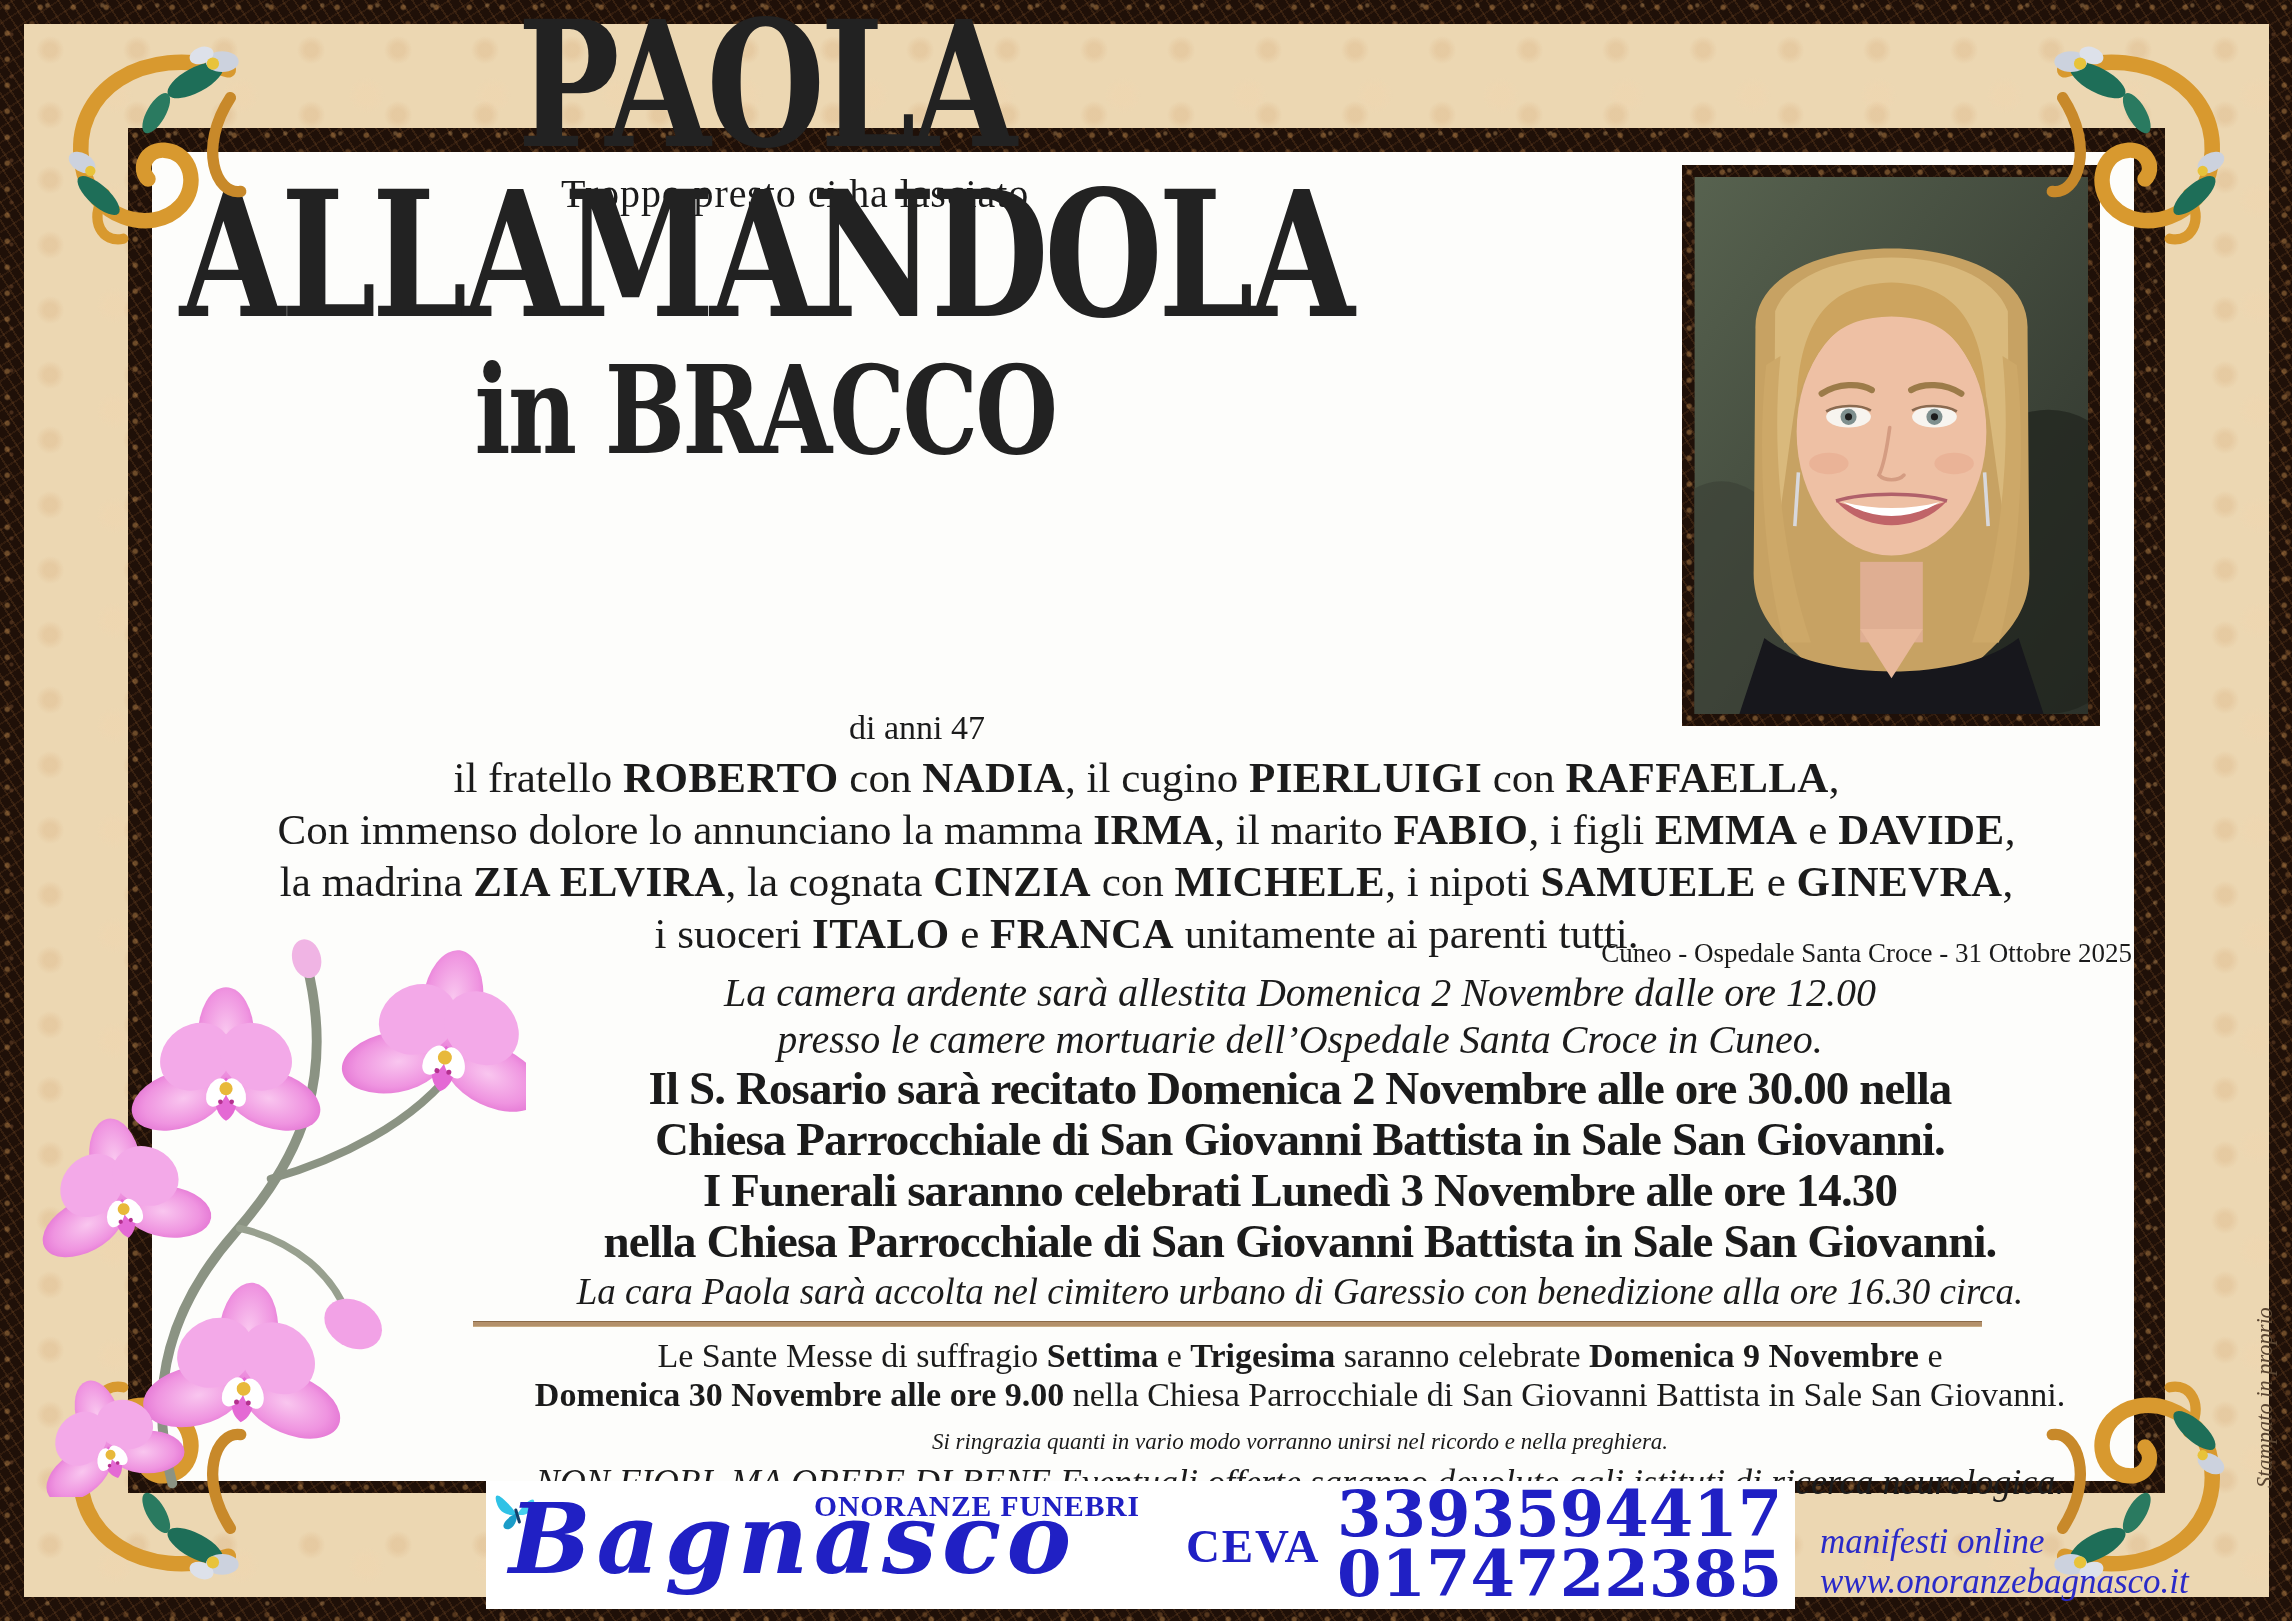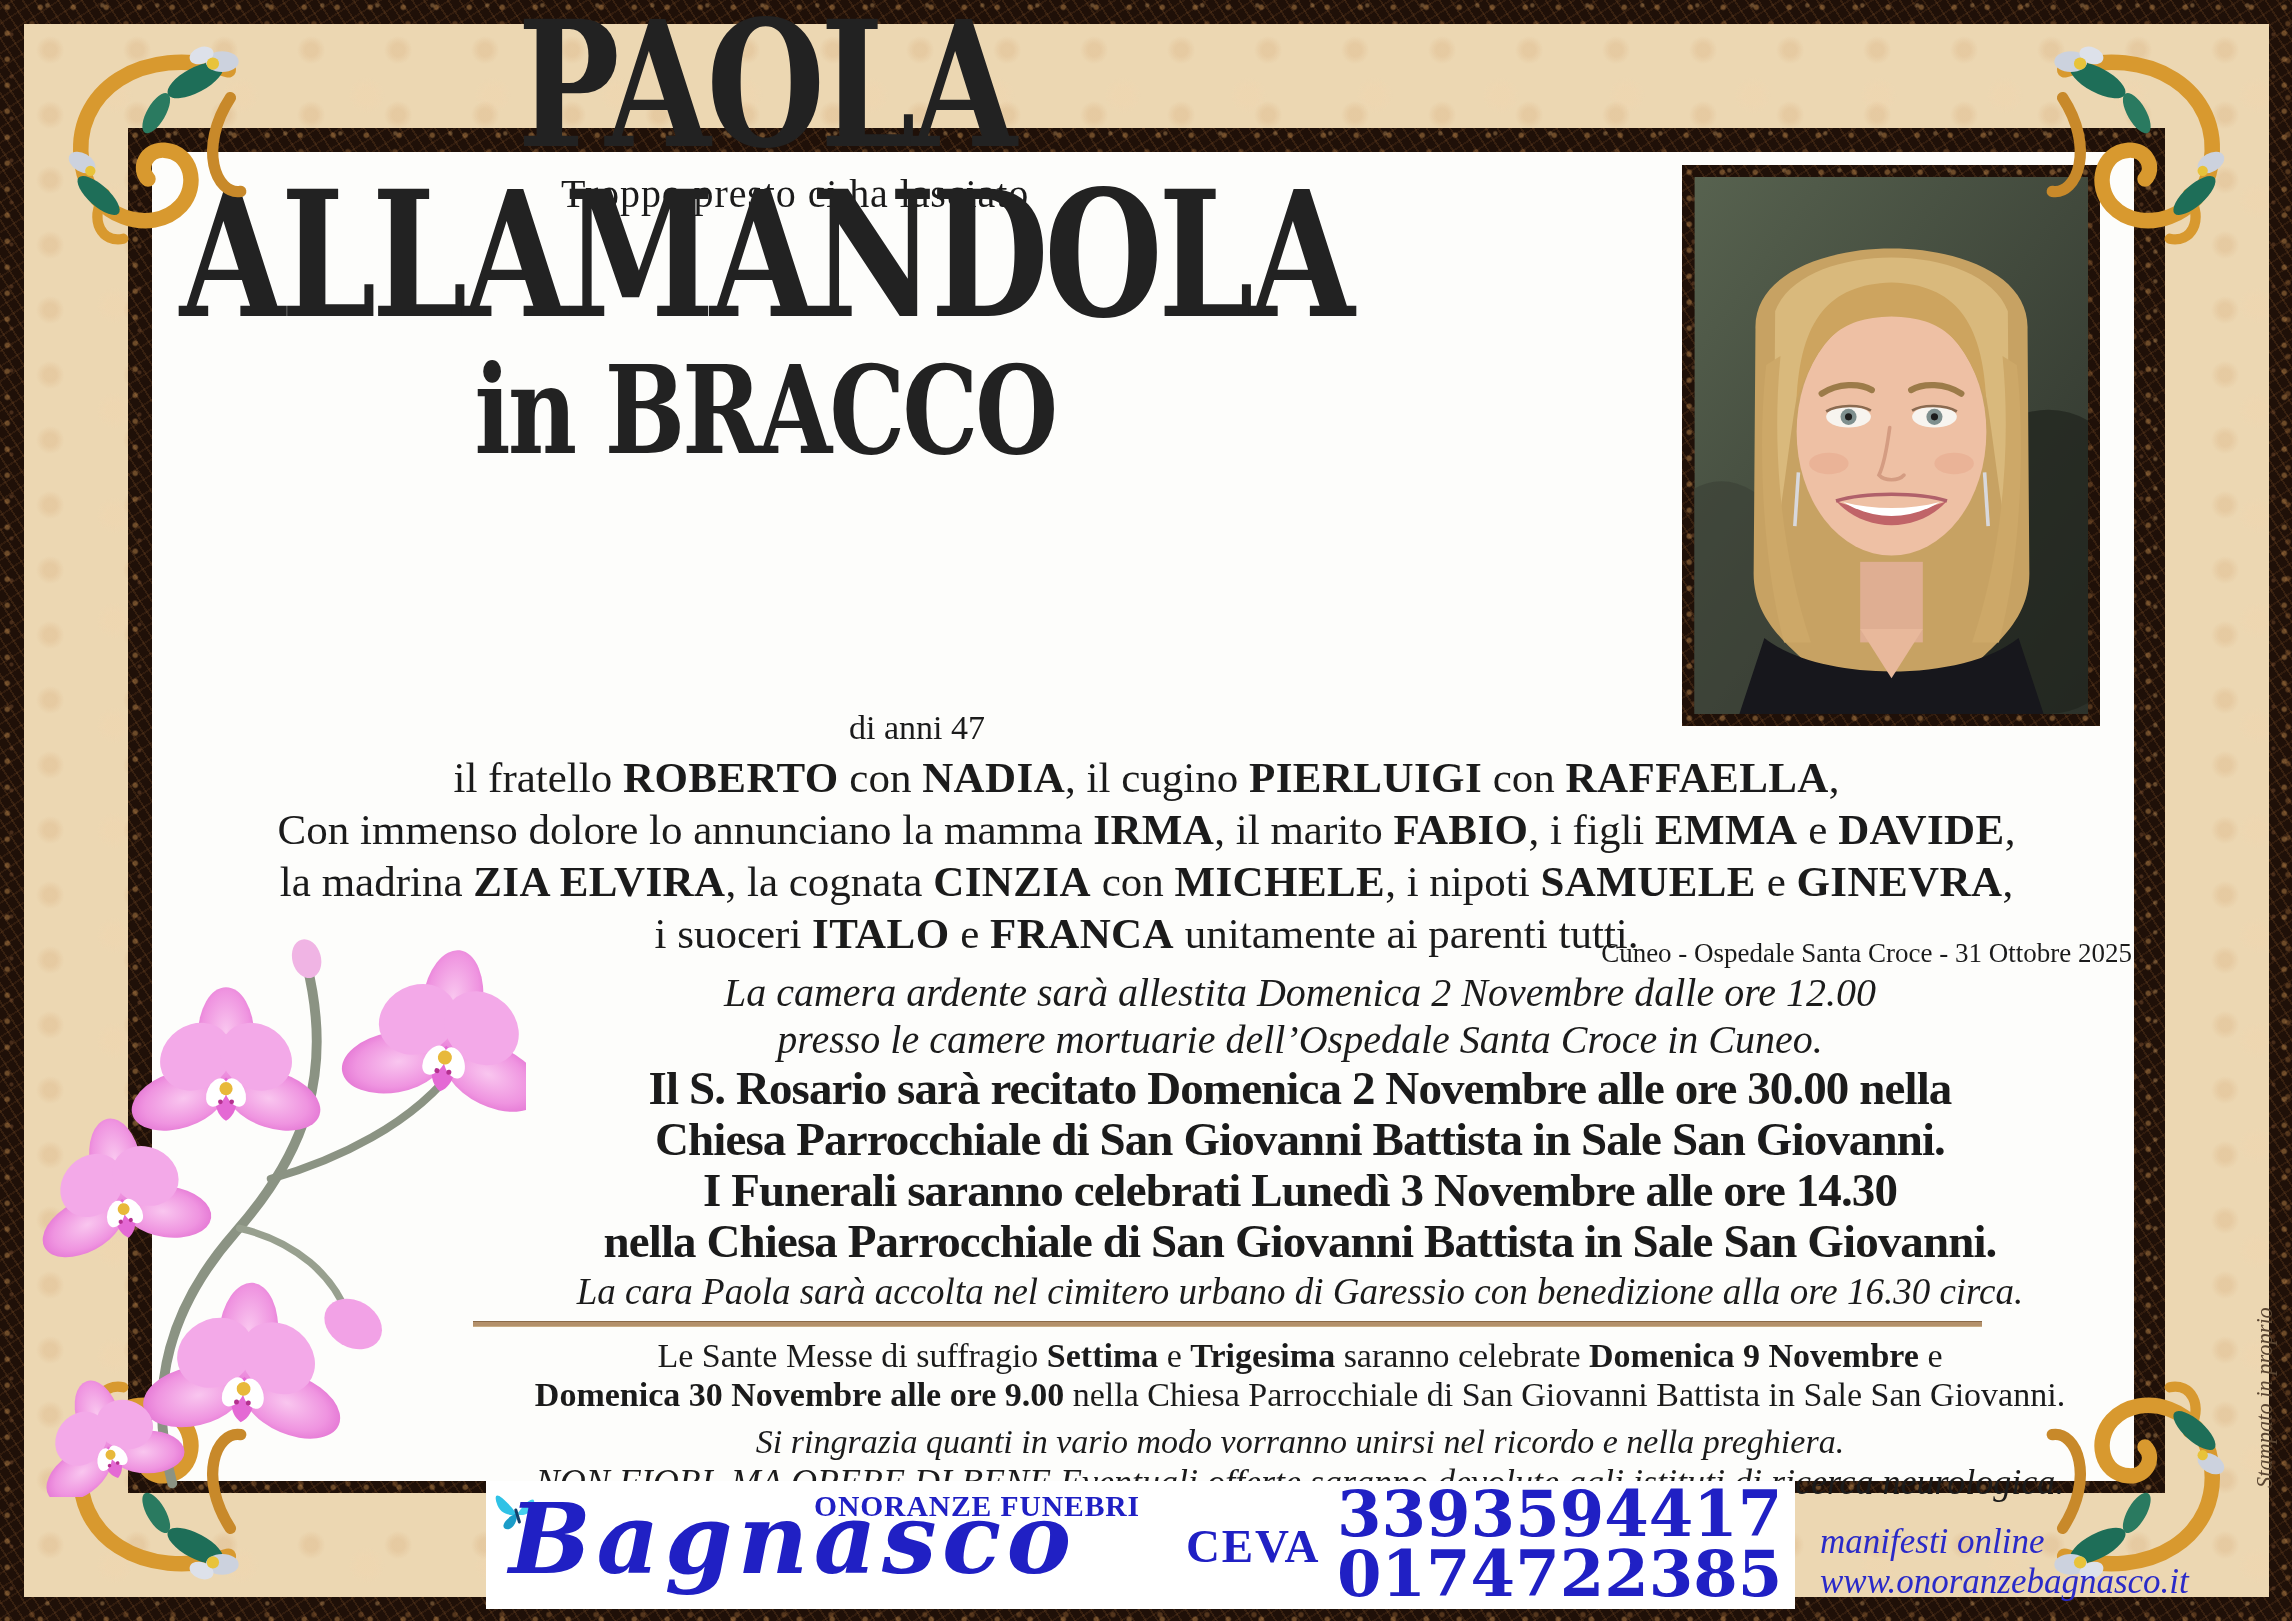--- a/index.html
+++ b/index.html
@@ -38,21 +38,21 @@
   .announce{left:157px;top:752px;width:1979px;font-size:43px;line-height:52px;}
   .announce b{letter-spacing:0.4px;}
   .dateline{top:938px;right:161px;font-size:27px;}
   .lower{left:466px;top:969px;width:1668px;text-align:center;}
   .camera{font-size:40px;line-height:47px;font-style:italic;}
   .boldline{font-family:"Liberation Serif",serif;font-weight:bold;font-size:47px;line-height:51px;letter-spacing:-0.9px;}
   .cimitero{font-size:37px;line-height:45px;font-style:italic;margin-top:1.8px;}
   .divider{height:4.5px;border:0;border-top:1.8px solid #8a6a48;border-bottom:1.8px solid #c9ad85;
            background:#b3906a;margin:7.2px 152px 9px 7.2px;}
   .suffragio{font-size:34px;line-height:39px;}
-  .thanks{font-size:34px;line-height:39px;font-style:italic;margin-top:7.2px;font-family:Liberation Serif, serif;}
+  .thanks{font-size:23px;line-height:39px;font-style:italic;margin-top:7.2px;font-family:Liberation Serif, serif;}
   .nonfiori{font-size:36px;line-height:43px;font-style:italic;}
   
   .photo-frame{left:1682px;top:165px;width:418px;height:561px;padding:0;box-sizing:border-box;}
   .photo-frame .inner{position:absolute;inset:11.6px;overflow:hidden;}
   
   .banner{left:486px;top:1481px;width:1309px;height:128px;background:#ffffff;z-index:8;}
   .banner *{color:#2020c4;}
   .brand{position:absolute;left:23px;top:-3.6px;font-family:"DejaVu Serif","Liberation Serif",serif;
          font-style:italic;font-weight:bold;font-size:97px;line-height:125px;letter-spacing:5.4px;}
   .onoranze{position:absolute;left:303px;top:9px;font-weight:bold;font-size:29.6px;letter-spacing:0.9px;margin-left:25px;}

